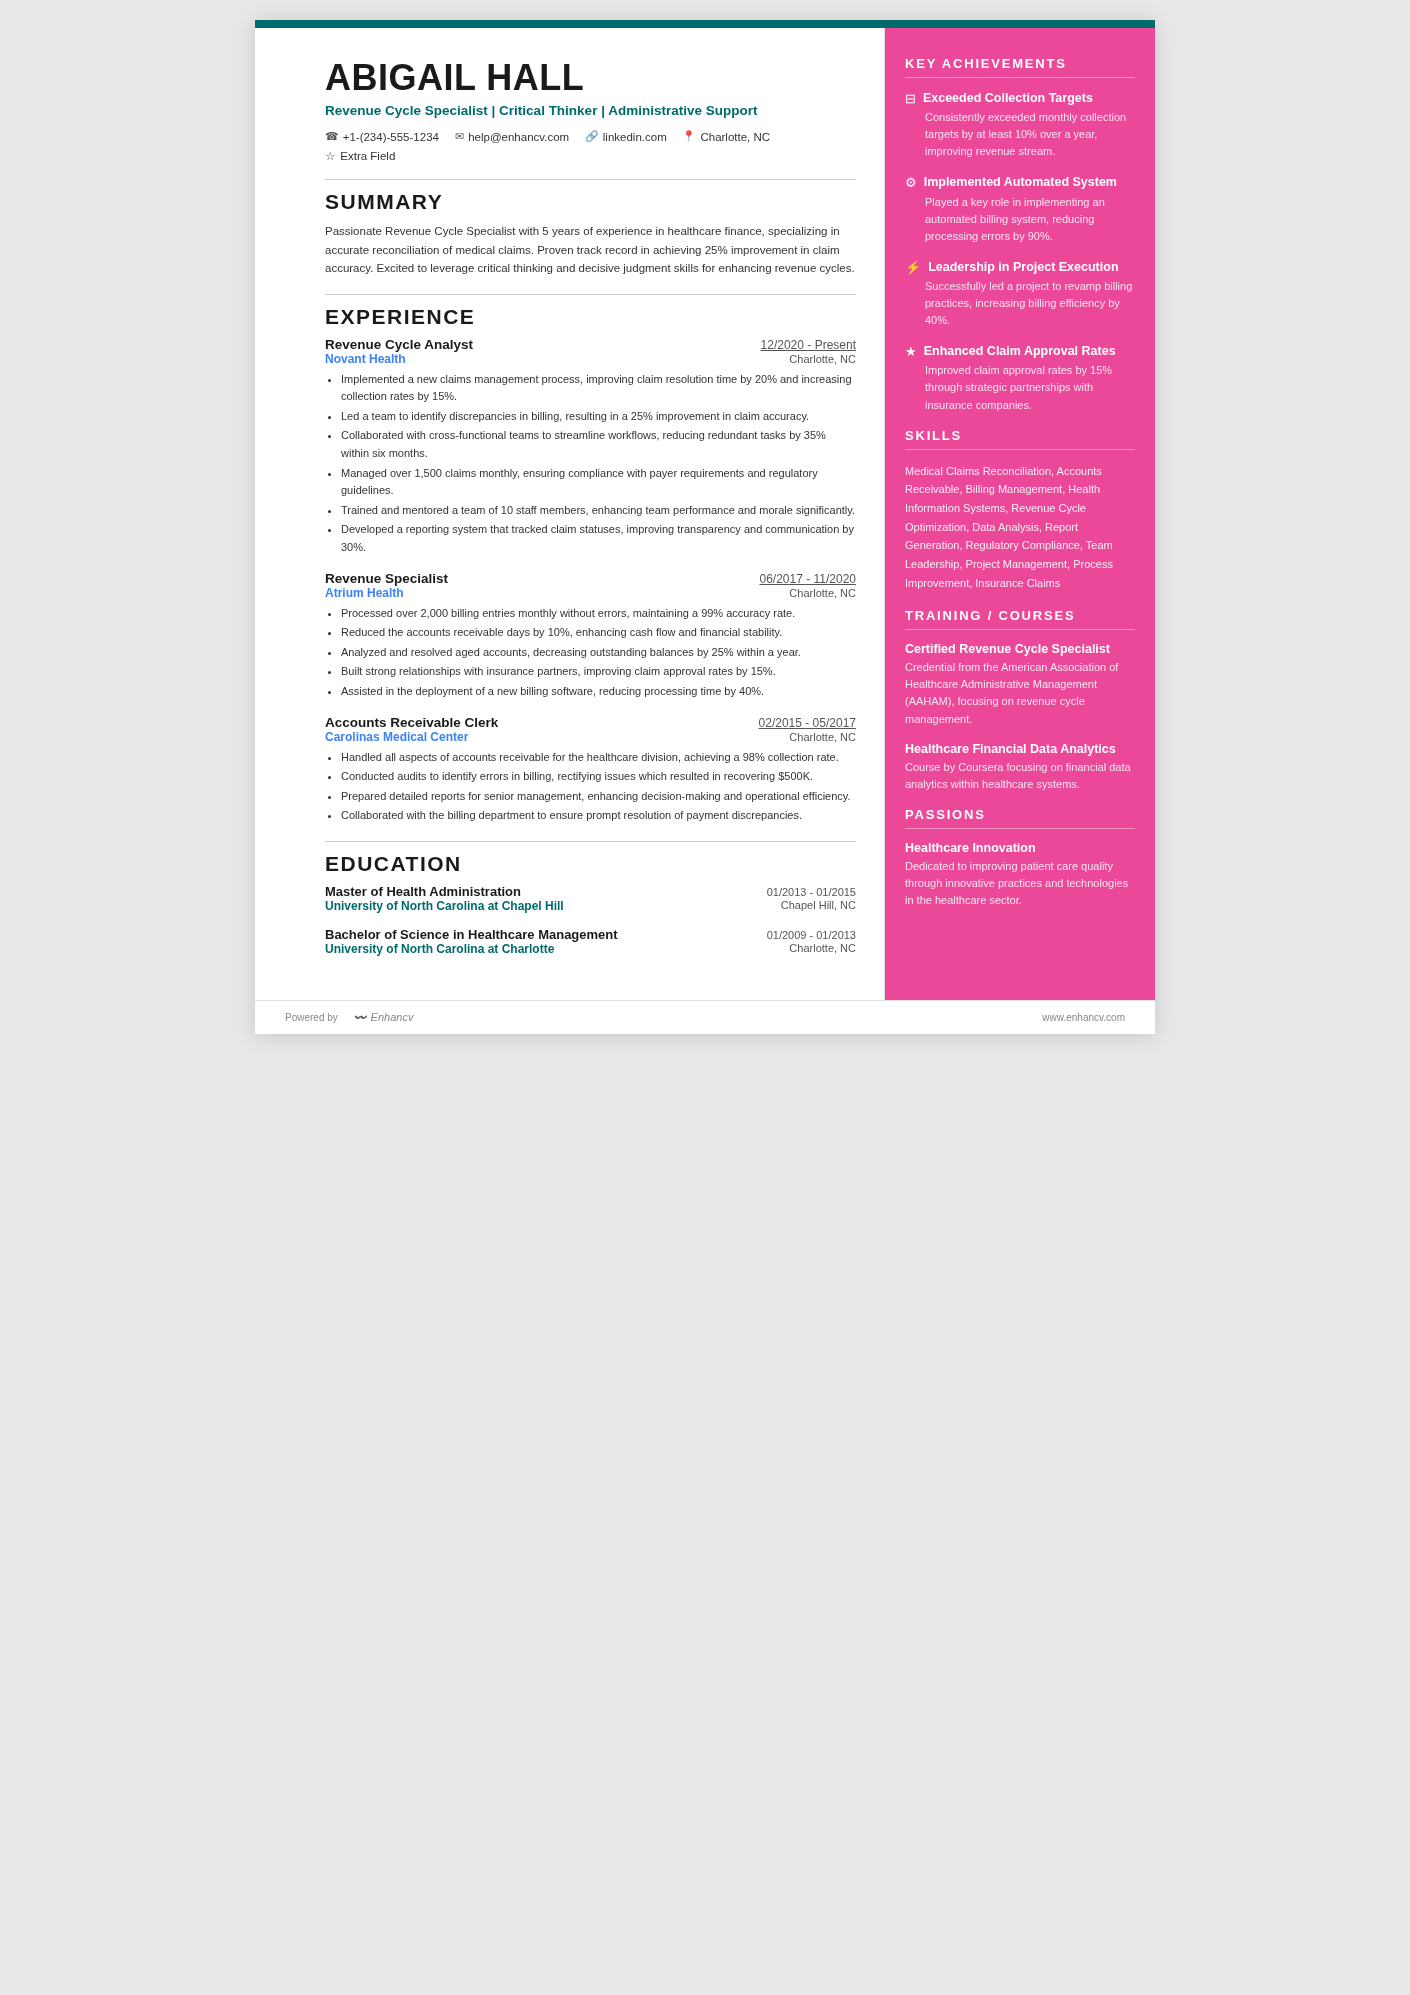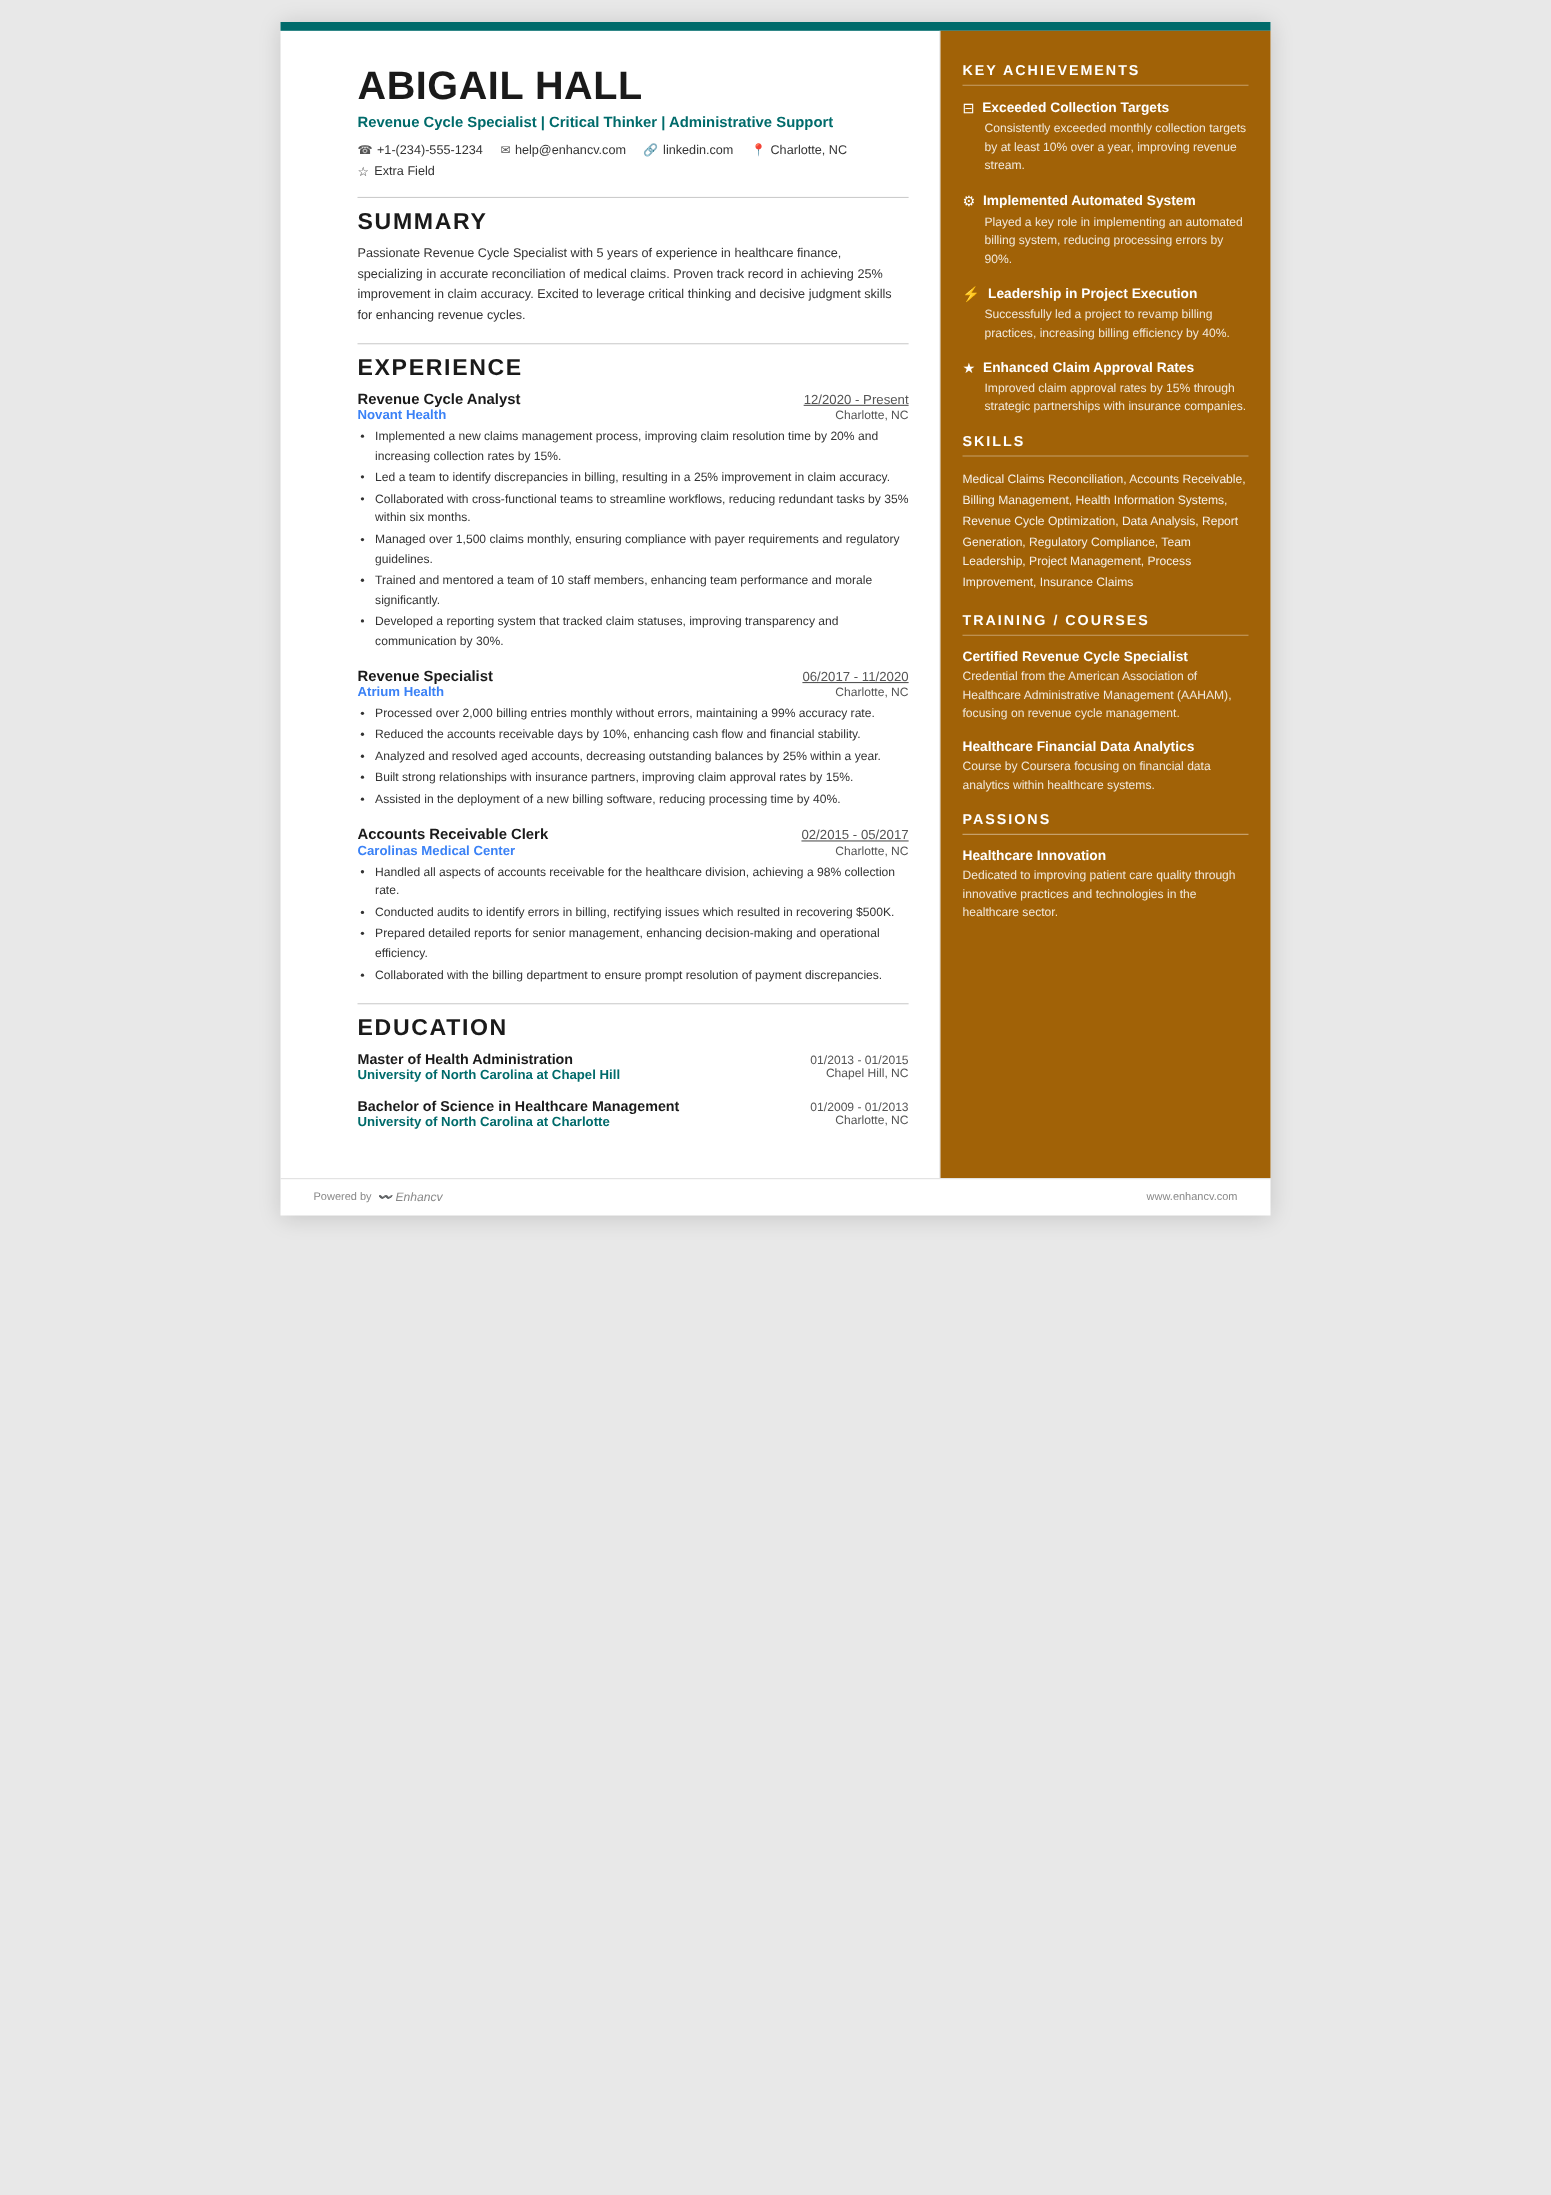--- a/index.html
+++ b/index.html
@@ -162,22 +162,22 @@
       font-size: 12px;
       font-weight: 600;
       color: #006b6b;
     }
     .edu-location {
       font-size: 11px;
       color: #555;
     }
     
     .right-col {
-      width: 300px;
-      background: #a16207;
+      width: 270px;
+      background: #ec4899;
       padding: 28px 20px;
       color: #fff;
     }
     .right-section-title {
       font-size: 13px;
       font-weight: 800;
       letter-spacing: 1.8px;
       text-transform: uppercase;
       color: #fff;
       margin-bottom: 6px;
@@ -239,21 +239,21 @@
       border-top: 1px solid #e0e0e0;
       display: flex;
       justify-content: space-between;
       align-items: center;
       font-size: 10px;
       color: #888;
     }
     .footer-brand {
       display: flex;
       align-items: center;
-      gap: 5px;
+      gap: 16px;
     }
   </style>
 </head>
 <body>
 
 <div class="resume-wrapper">
   <div class="top-accent"></div>
   <div class="resume-body">
 
     <div class="left-col">

